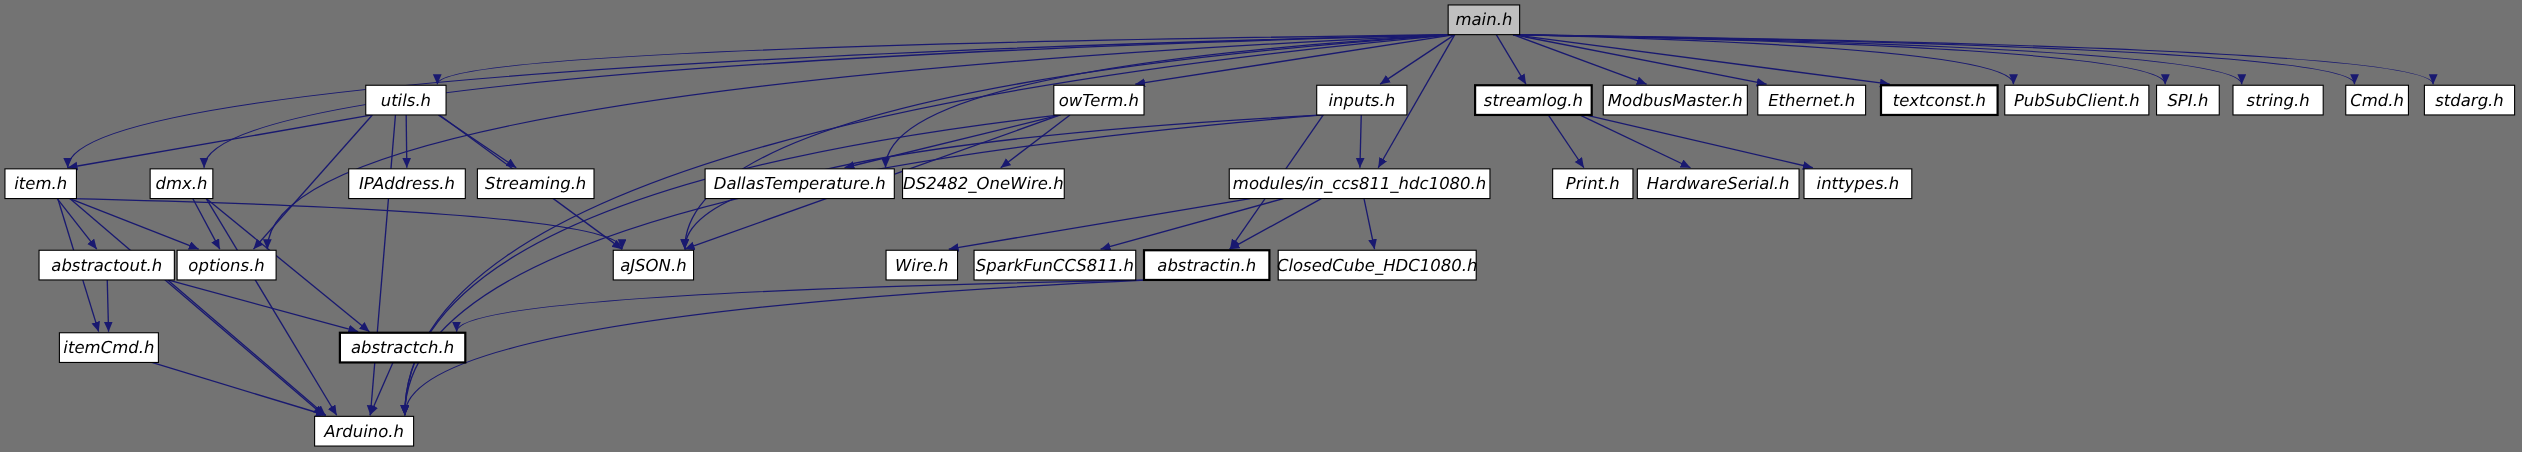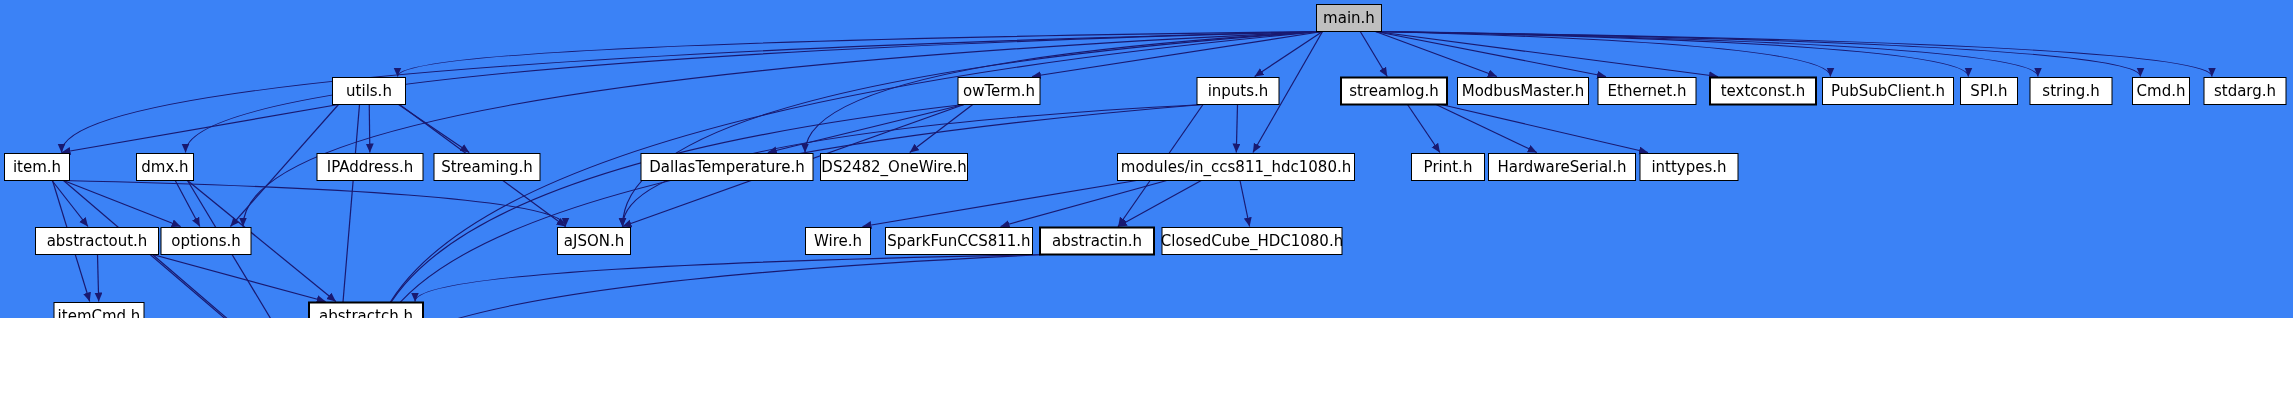--- a/index.html
+++ b/index.html
@@ -2,23 +2,24 @@
 <html><head>
 <meta charset="utf-8">
 <style>
   html, body {
     margin: 0;
     padding: 0;
     background: #ffffff;
   }
   .graph-wrap {
     width: 2293px;
-    height: 318px;
+    height: 411px;
     overflow: hidden;
-    background: #3b82f6;
+    background: #737373;
+    font-style: italic;
   }
   svg {
     display: block;
   }
   .edge {
     fill: none;
     stroke-width: 1.2px;
   }
   .node-label {
     font-family: "DejaVu Sans", "Liberation Sans", sans-serif;

